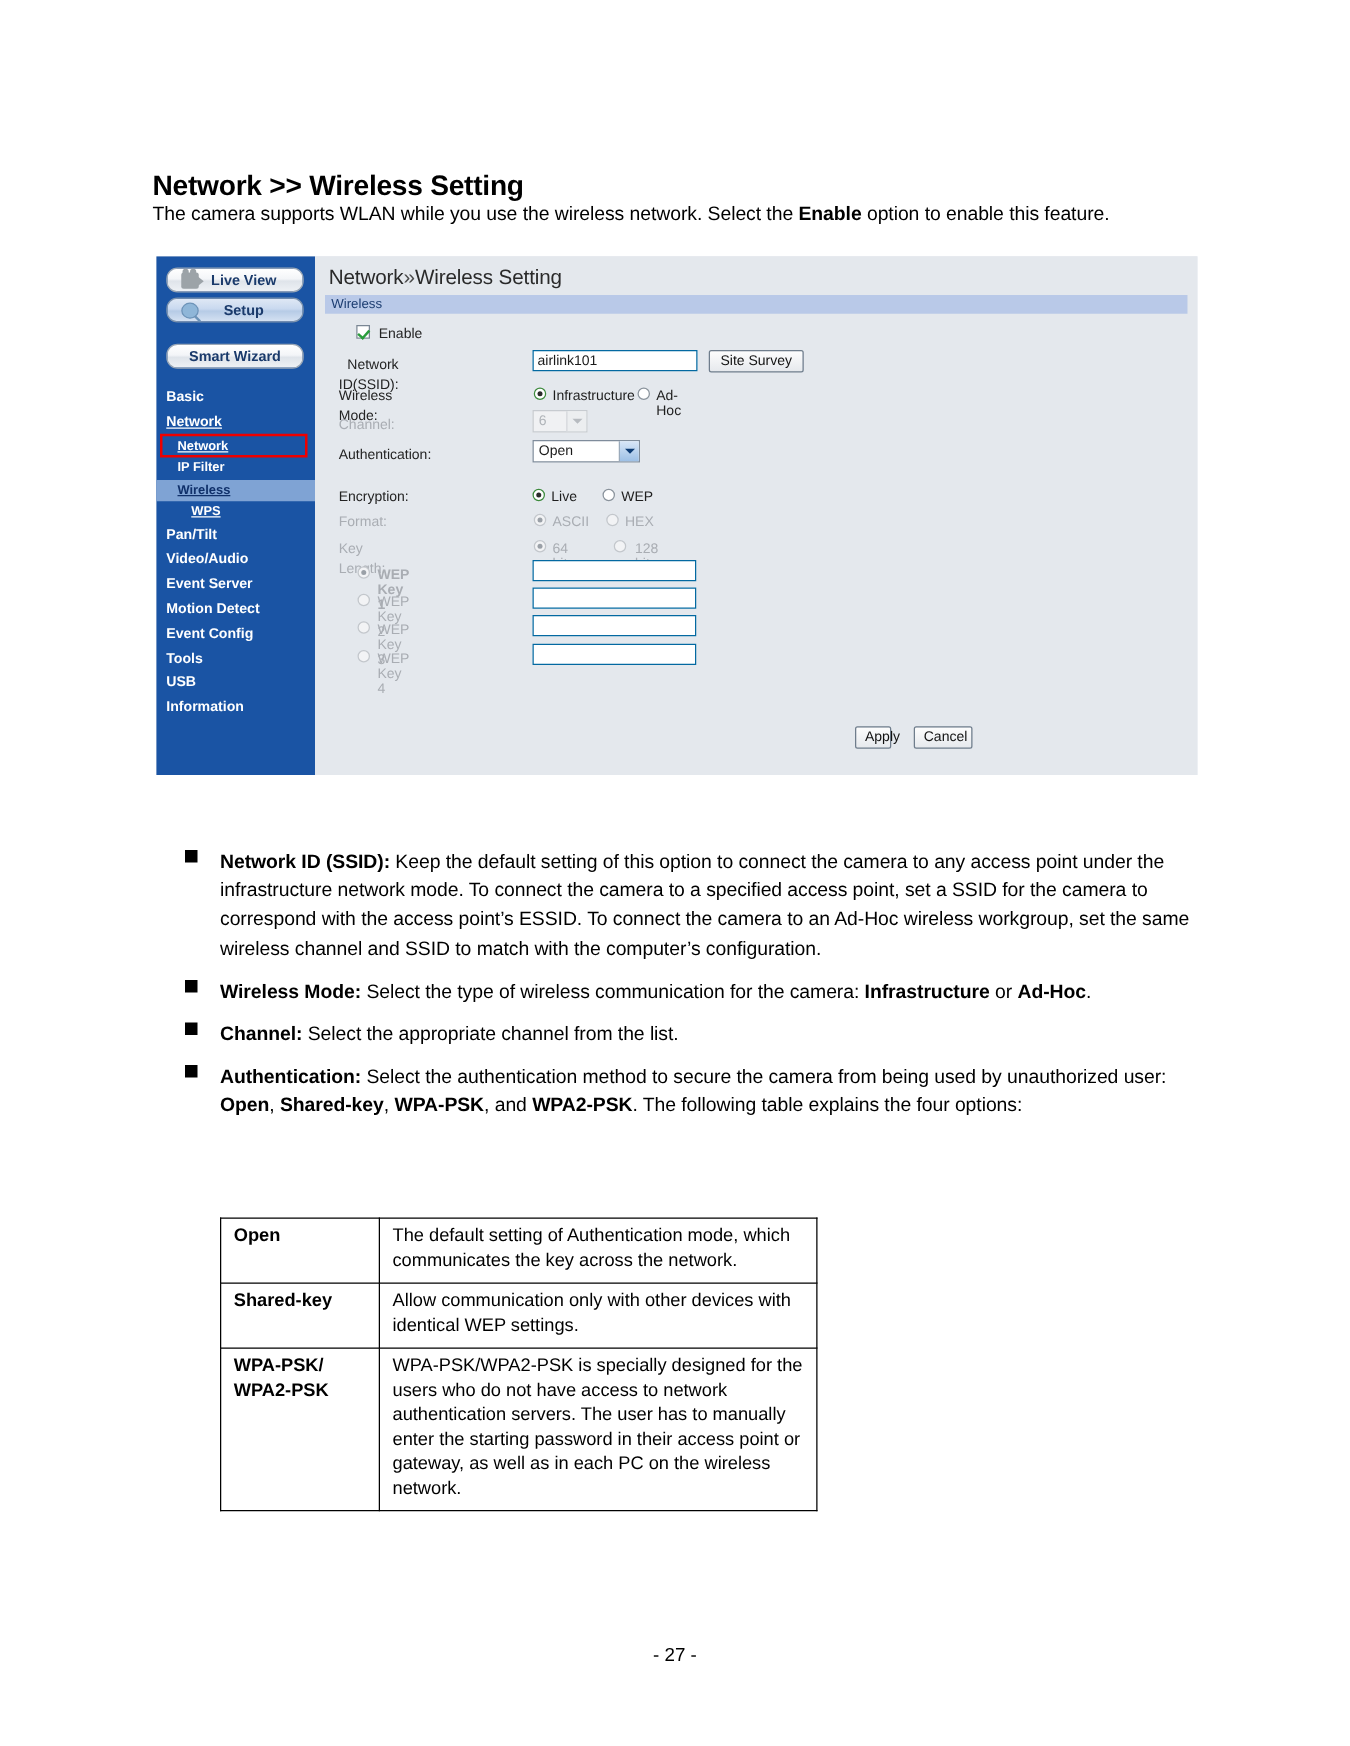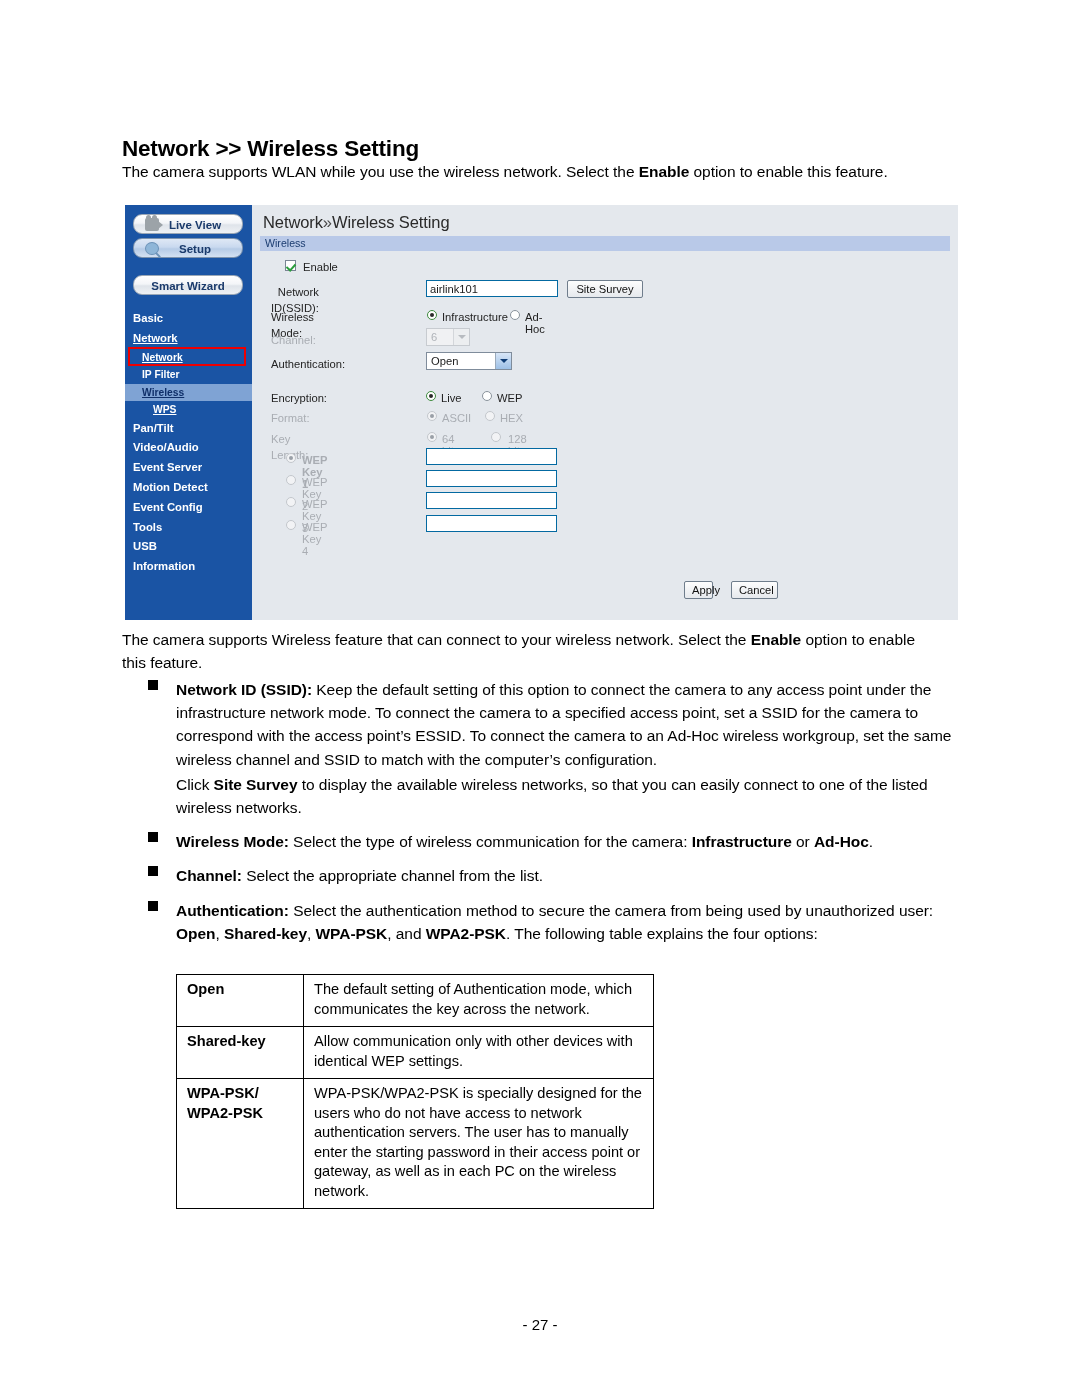--- a/index.html
+++ b/index.html
@@ -500,30 +500,26 @@
         <span class="rad dis" style="left:26px; top:263px;"></span>
         <span class="rtext dim" style="left:42px; top:264px;">WEP Key 4</span>
         <span class="txtin" style="left:166px; top:258px; width:131px;"></span>
 
         <span class="btn" style="left:424px; top:324px; width:29px;">Apply</span>
         <span class="btn" style="left:471px; top:324px; width:47px;">Cancel</span>
       </div>
     </div>
   </div>
 
-  <div class="para below-para">
-    <span>The camera supports Wireless feature that can connect to your wireless network. Select the </span><b>Enable</b><span> option to enable this feature.</span>
-  </div>
 
   <div class="bullets">
 
     <div class="bullet">
       <span class="marker"></span>
       <b>Network ID (SSID):</b><span> Keep the default setting of this option to connect the camera to any access point under the infrastructure network mode. To connect the camera to a specified access point, set a SSID for the camera to correspond with the access point’s ESSID. To connect the camera to an Ad-Hoc wireless workgroup, set the same wireless channel and SSID to match with the computer’s configuration.</span>
-      <span class="sub"><span>Click </span><b>Site Survey</b><span> to display the available wireless networks, so that you can easily connect to one of the listed wireless networks.</span></span>
     </div>
 
     <div class="bullet">
       <span class="marker"></span>
       <b>Wireless Mode:</b><span> Select the type of wireless communication for the camera: </span><b>Infrastructure</b><span> or </span><b>Ad-Hoc</b><span>.</span>
     </div>
 
     <div class="bullet">
       <span class="marker"></span>
       <b>Channel:</b><span> Select the appropriate channel from the list.</span>

